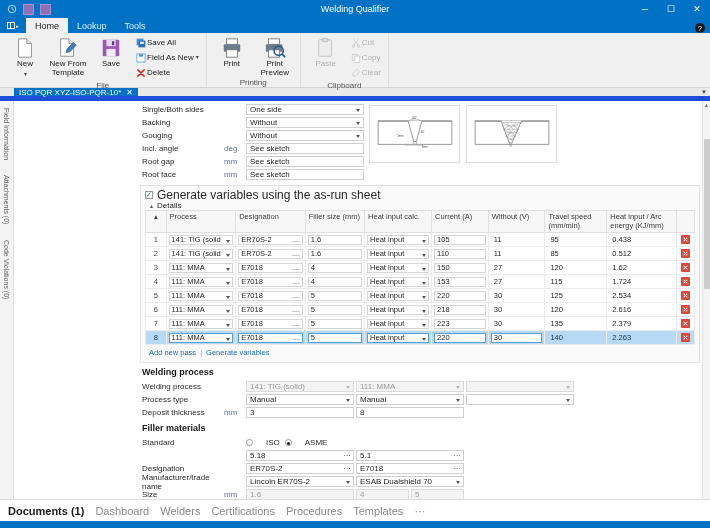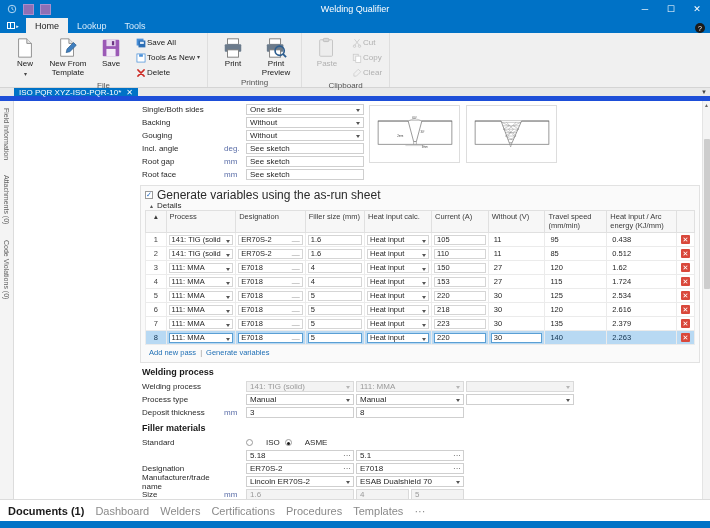--- a/index.html
+++ b/index.html
@@ -327,21 +327,21 @@
               <rect x="4" y="4" width="11" height="11" fill="#2d6fb5"></rect>
               <rect x="6.5" y="6" width="6" height="3.5" fill="#e8f1fa"></rect>
             </svg>
             <span class="lbl">Save All</span>
           </div>
           <div class="small-btn">
             <svg class="ico sm" viewBox="0 0 16 16">
               <rect x="1.5" y="1.5" width="13" height="13" fill="#ffffff" stroke="#4a90d9" stroke-width="1.2"></rect>
               <rect x="5" y="2" width="6" height="4" fill="#4a90d9"></rect>
             </svg>
-            <span class="lbl">Tools As New</span>
+            <span class="lbl">Field As New</span>
             <span class="caret-s">▾</span>
           </div>
           <div class="small-btn">
             <svg class="ico sm" viewBox="0 0 16 16">
               <path d="M3 3l10 10M13 3L3 13" stroke="#cc2b25" stroke-width="2.4" stroke-linecap="round"></path>
             </svg>
             <span class="lbl">Delete</span>
           </div>
         </div>
       </div>

